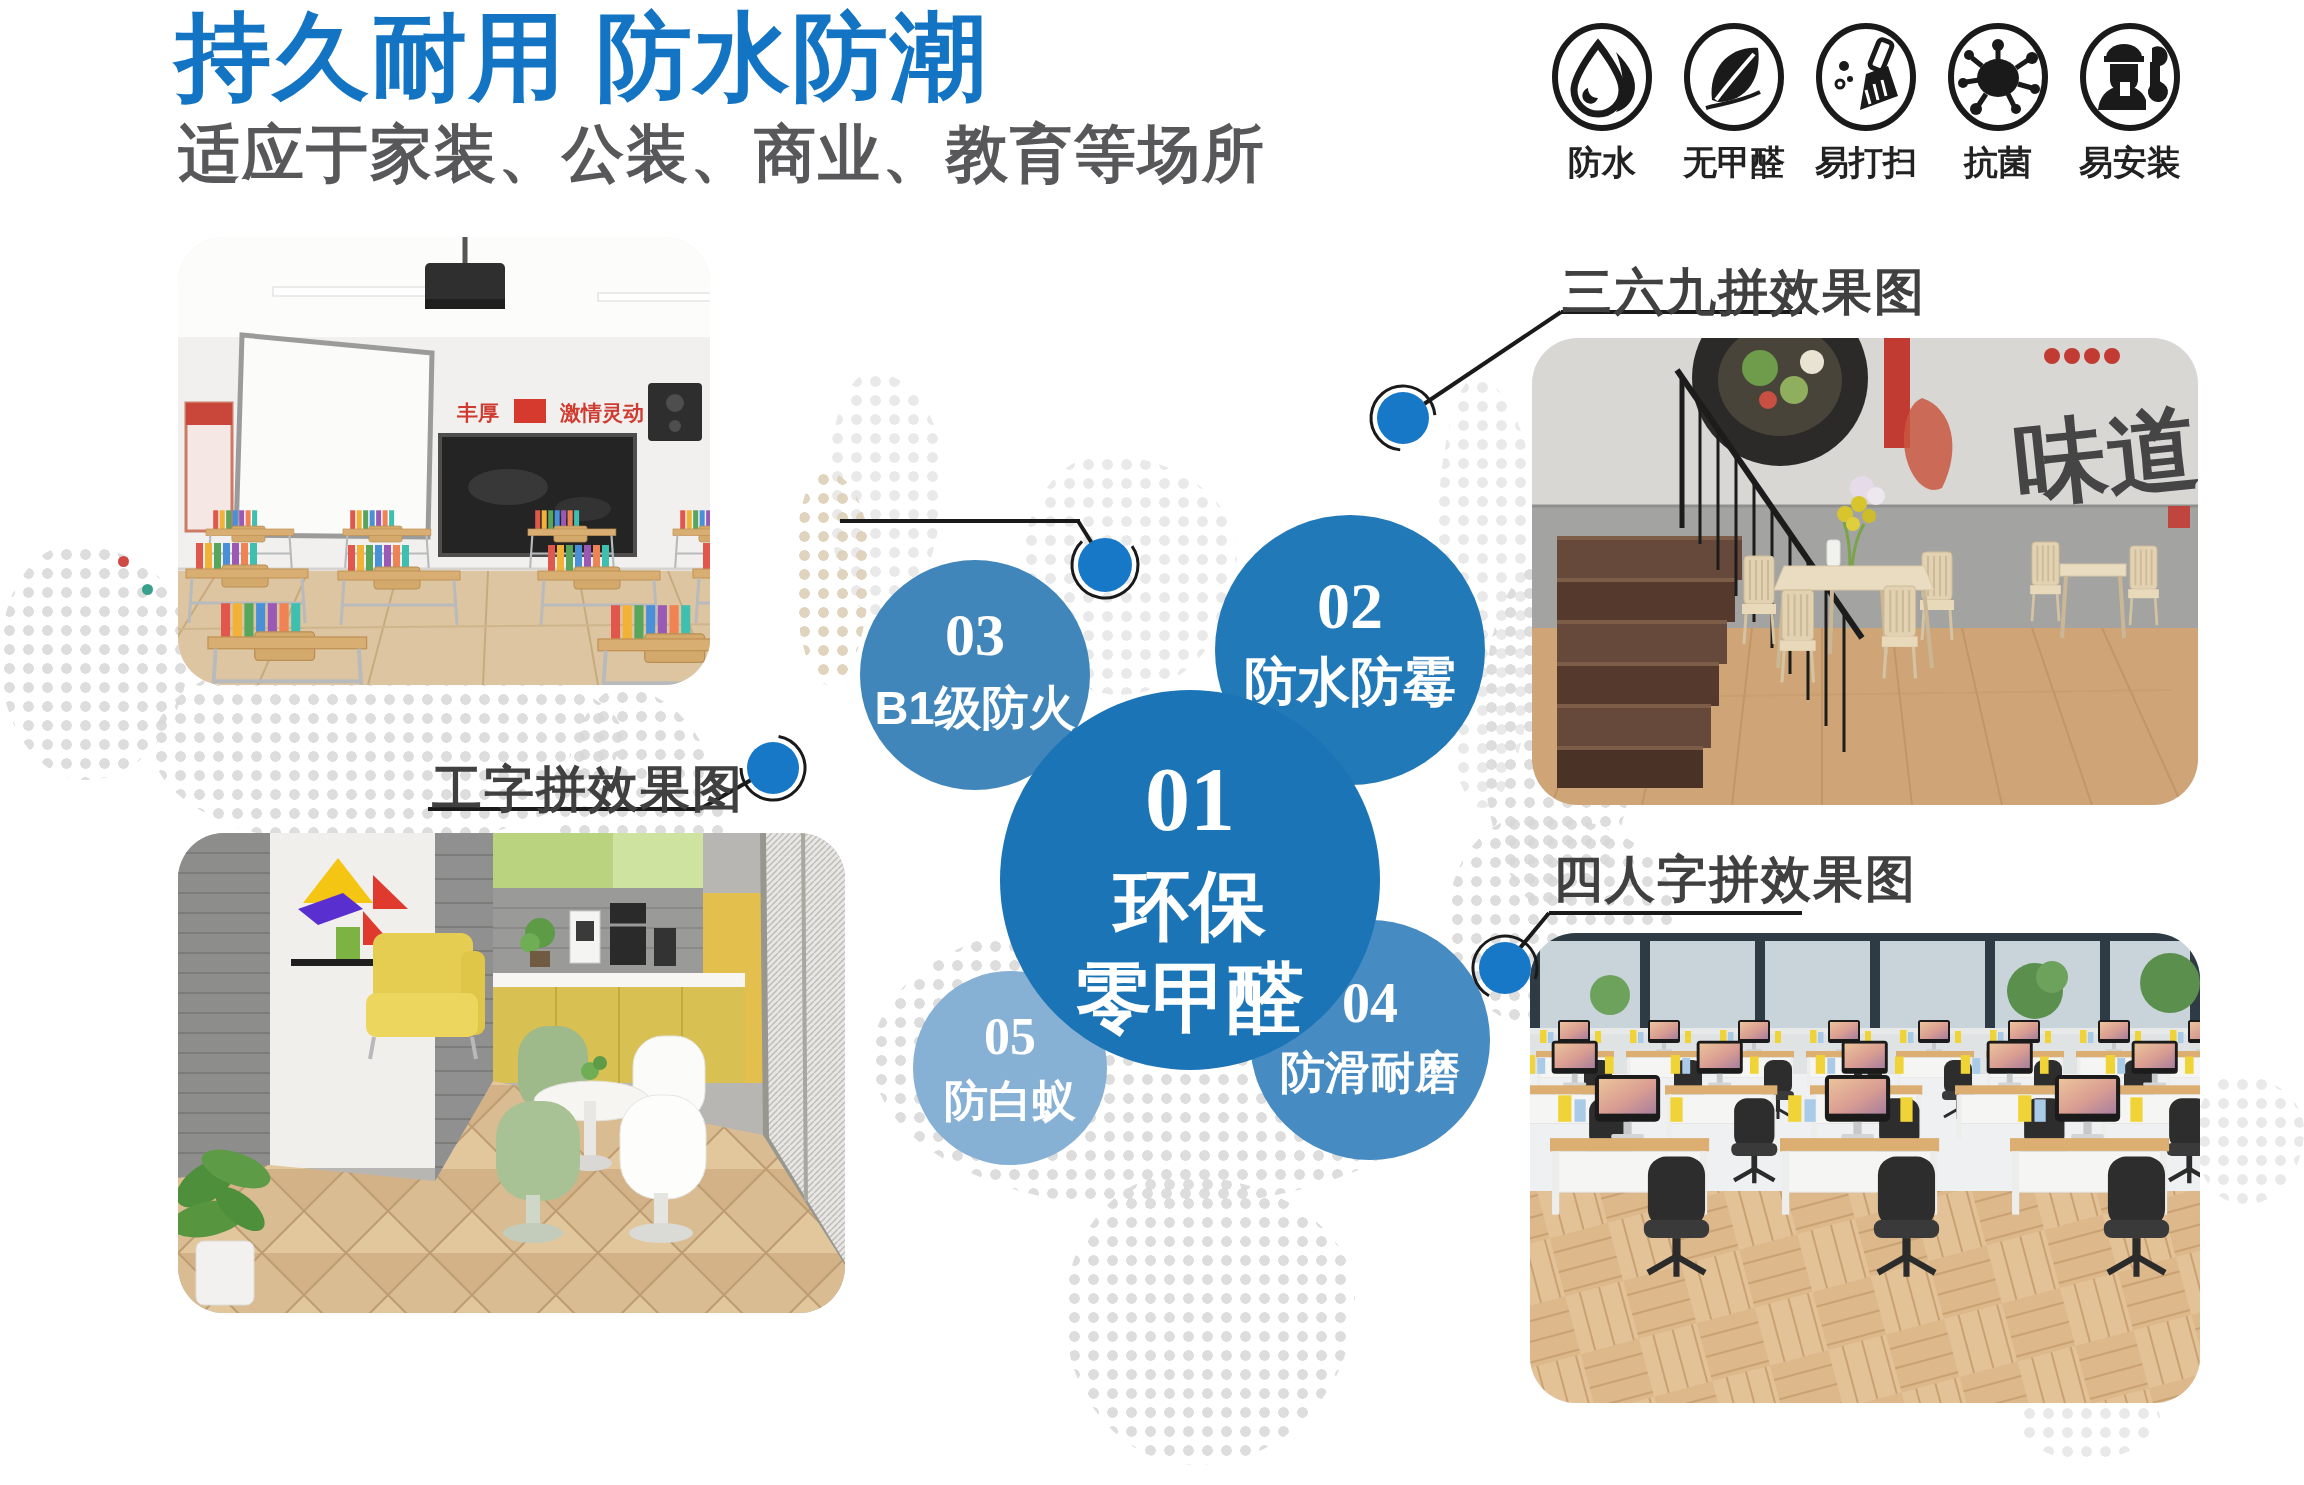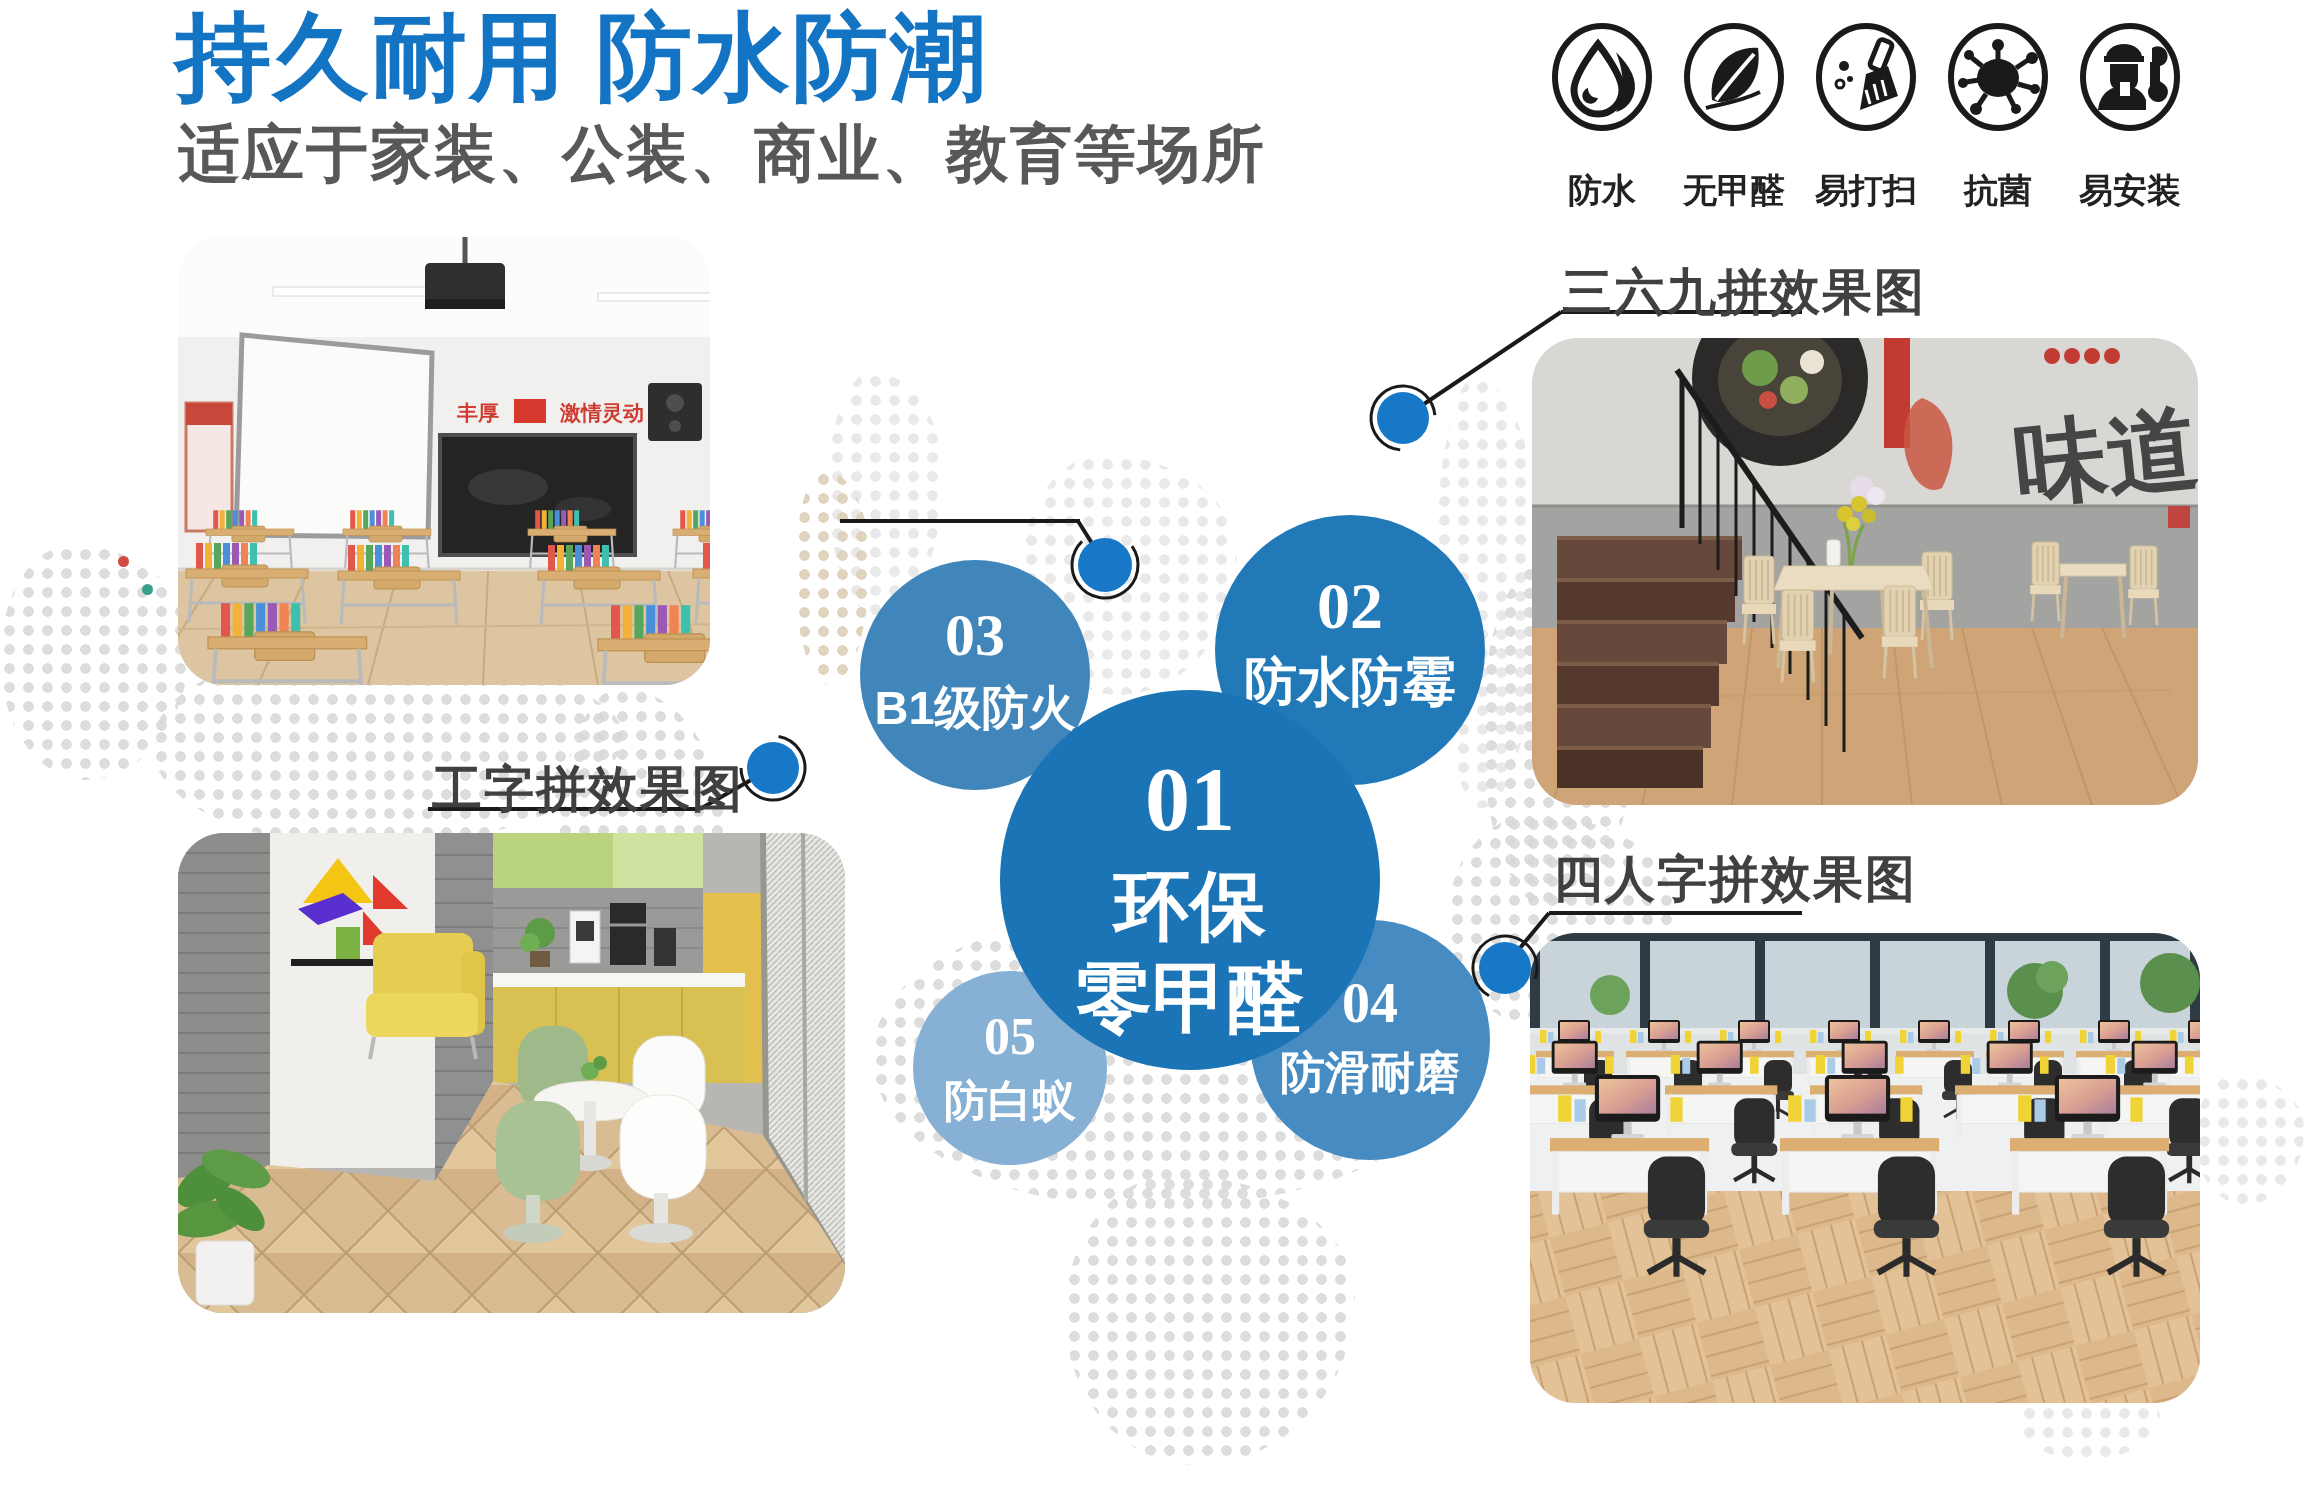--- a/index.html
+++ b/index.html
@@ -16,21 +16,21 @@
   .minidot{position:absolute;width:11px;height:11px;border-radius:50%;z-index:1;}
 
   
   .title{position:absolute;left:175px;top:-6px;font-size:96px;font-weight:900;
          color:#1474c4;letter-spacing:2px;white-space:nowrap;z-index:3;}
   .subtitle{position:absolute;left:178px;top:112px;font-size:62px;font-weight:700;
             color:#58585a;letter-spacing:2px;white-space:nowrap;z-index:3;}
 
   
   .features{position:absolute;left:1536px;top:22px;display:flex;z-index:3;}
-  .feature{width:132px;display:flex;flex-direction:column;align-items:center;gap:28px;}
+  .feature{width:132px;display:flex;flex-direction:column;align-items:center;}
   .feature .glyph{width:104px;height:110px;}
   .feature .flabel{margin-top:8px;font-size:34px;font-weight:700;color:#222;}
 
   
   .photo{position:absolute;border-radius:46px;overflow:hidden;z-index:1;background:#eee;}
   .photo svg{display:block;}
 
   
   .callout-label{position:absolute;font-size:50px;font-weight:800;color:#404040;
                  letter-spacing:2px;white-space:nowrap;z-index:4;}

